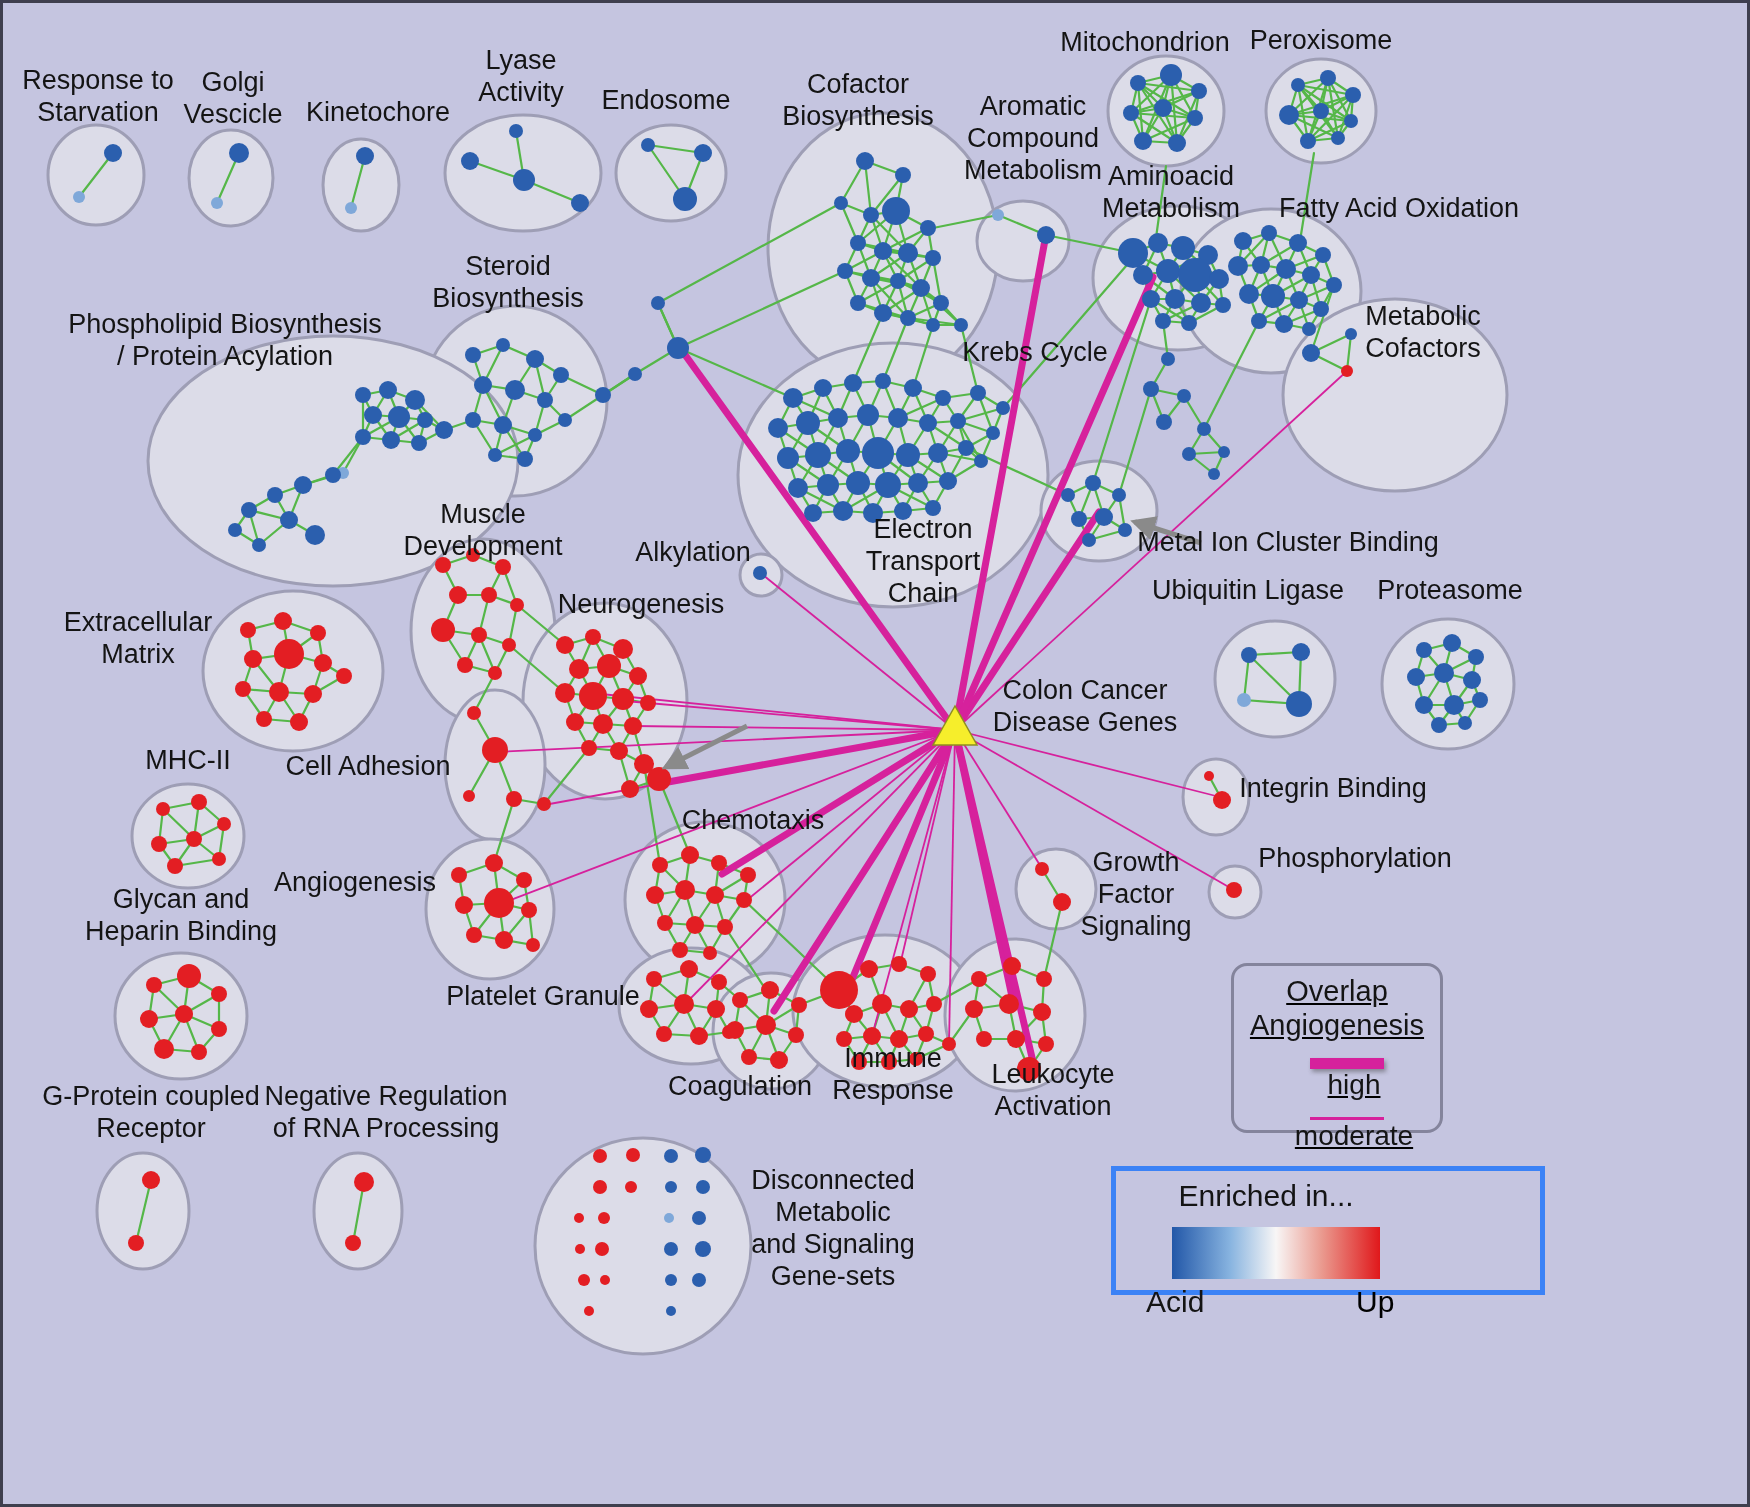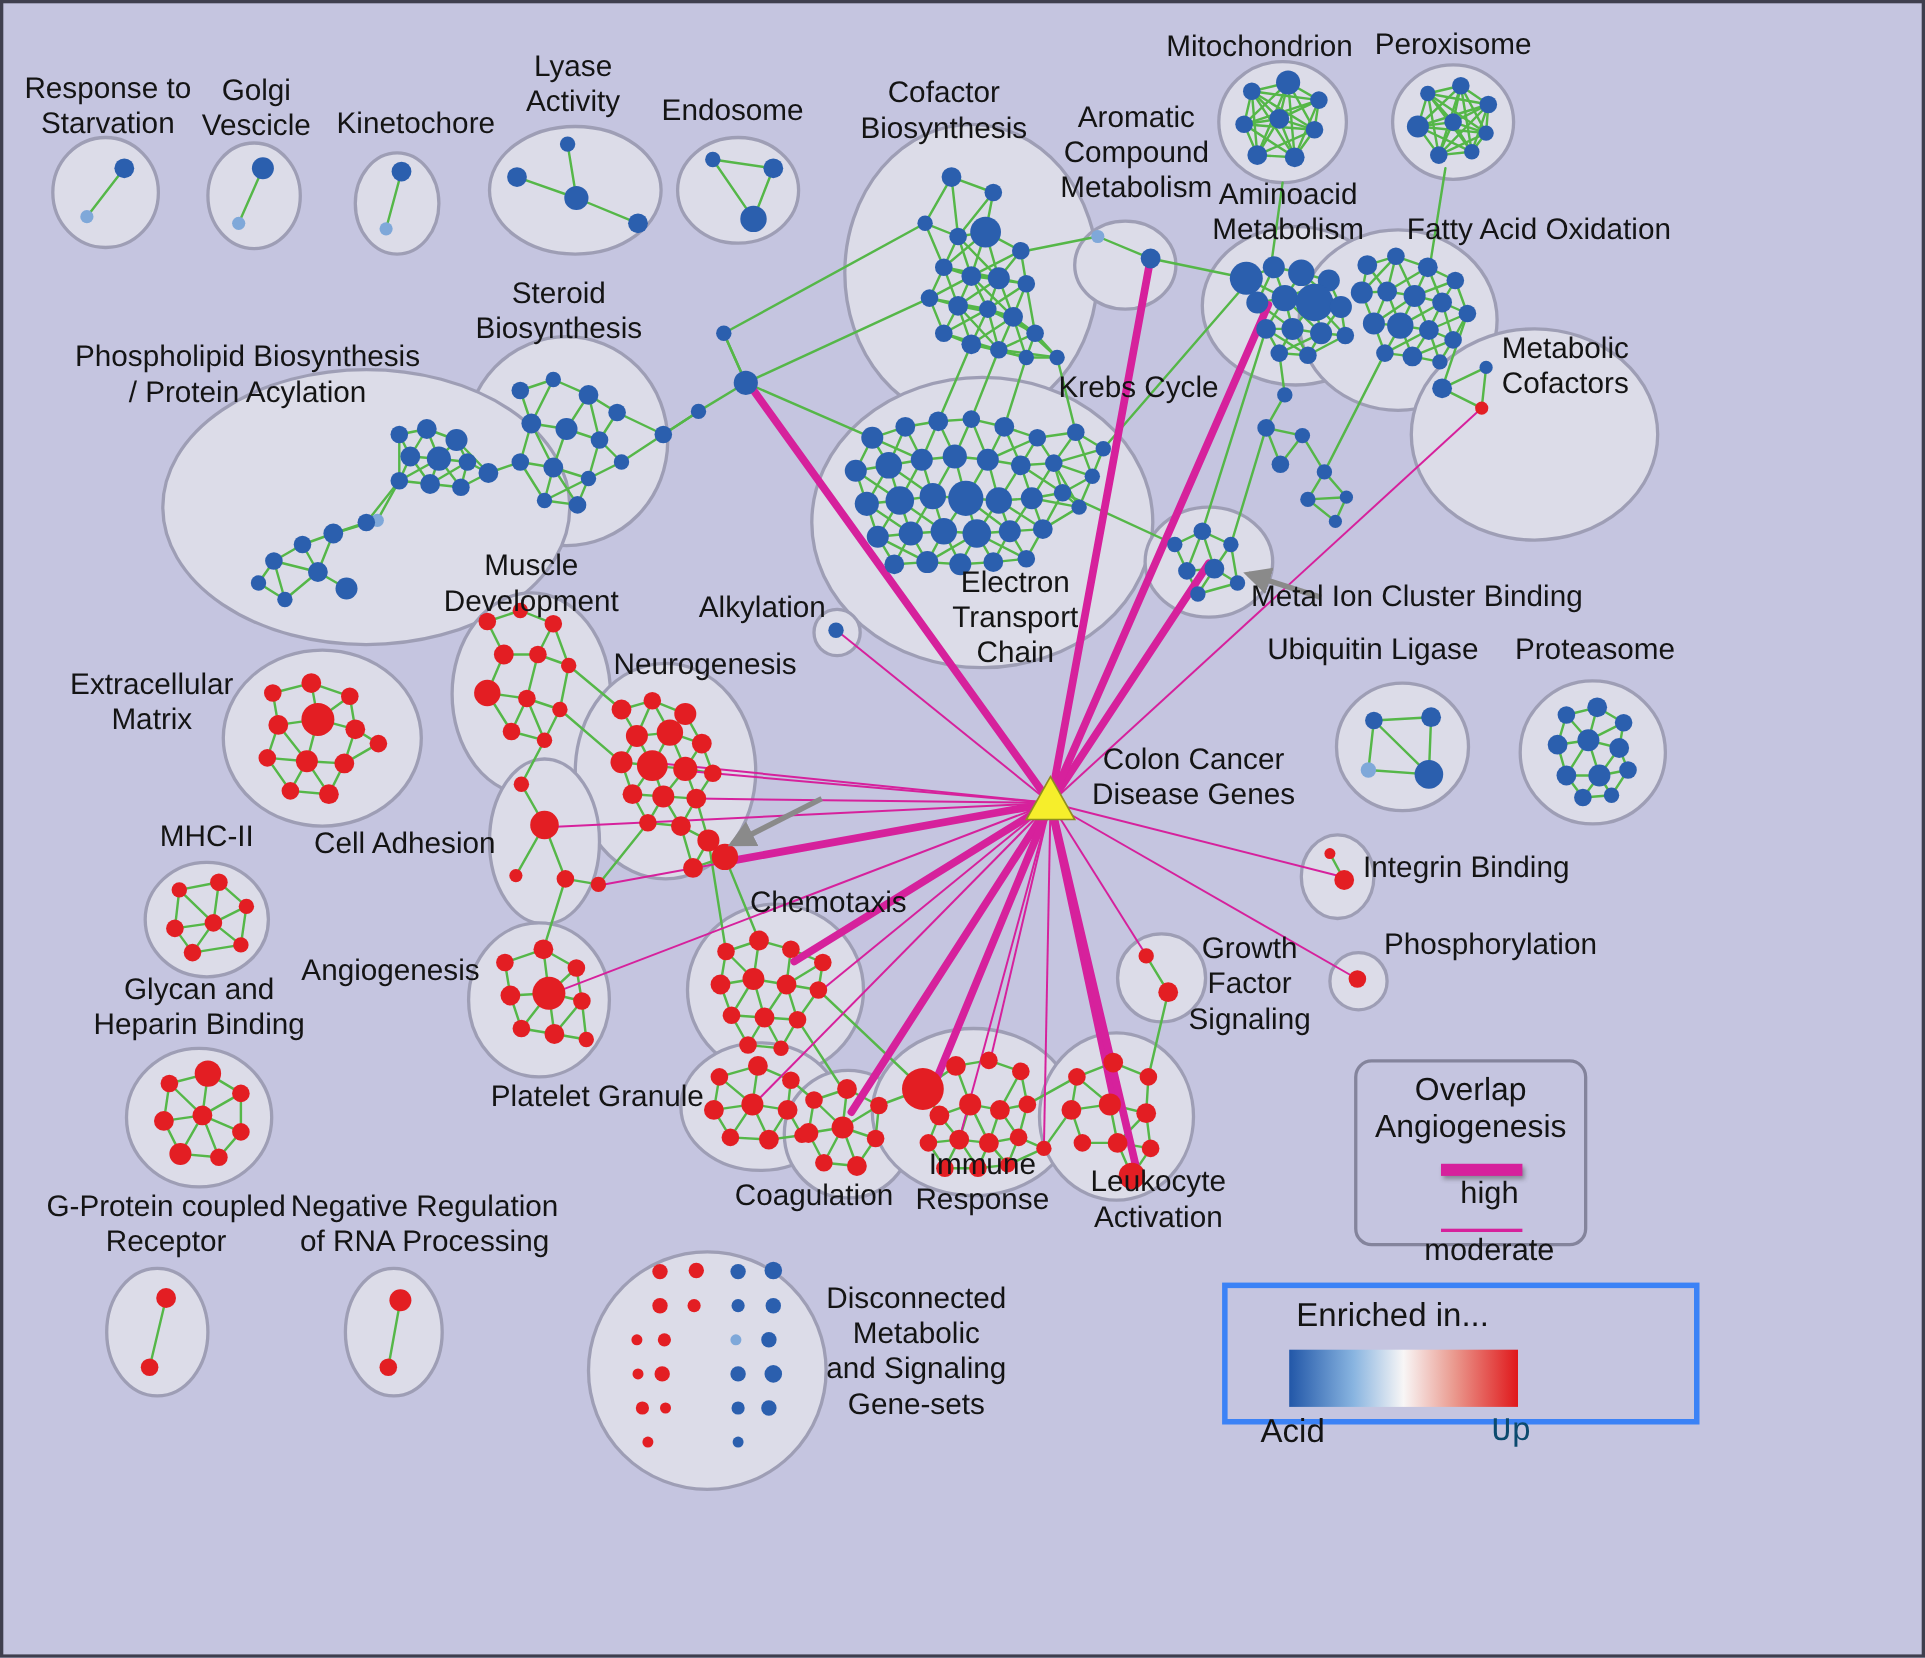--- a/index.html
+++ b/index.html
@@ -8,34 +8,34 @@
   svg{position:absolute;left:0;top:0;}
   svg text.lbl{font-family:"Liberation Sans",sans-serif;font-size:27px;fill:#141414;text-anchor:middle;}
   .cluster{fill:#dcdce8;stroke:#9e9eb5;stroke-width:3;}
   .gedge{stroke:#55b748;stroke-width:2.2;stroke-linecap:round;fill:none;}
   .ov-high{stroke:#d6219c;stroke-width:7;stroke-linecap:round;}
   .ov-mod{stroke:#d6219c;stroke-width:1.8;}
   .hub{fill:#f6ee2b;stroke:#8f8f20;stroke-width:1.5;}
   .arrow{stroke:#8a8a8a;stroke-width:5;}
 
   .legend-overlap{position:absolute;left:1228px;top:960px;width:212px;height:170px;
-                  border:3px solid #84849c;border-radius:16px;box-sizing:border-box;}
+                  border:3px solid #84849c;border-radius:16px;box-sizing:border-box;text-decoration:underline;}
   .lo-title{font-size:29px;text-align:center;line-height:34px;margin-top:8px;color:#141414;}
   .lo-row{display:flex;align-items:center;margin:16px 0 0 20px;flex-direction:column;}
   .lo-bar-high{width:74px;height:11px;background:#d6219c;box-shadow:2px 3px 4px rgba(60,60,60,.45);}
   .lo-bar-mod{width:74px;height:3px;background:#d6219c;}
   .lo-label{font-size:28px;margin-left:14px;color:#141414;}
 
   .legend-enrich{position:absolute;left:1108px;top:1163px;width:434px;height:129px;
                  border:5px solid #3b82f6;box-sizing:border-box;}
   .le-title{position:absolute;left:0;top:8px;width:300px;text-align:center;font-size:30px;color:#141414;}
   .le-gradient{position:absolute;left:56px;top:56px;width:208px;height:52px;
                background:linear-gradient(to right,#2257a8,#88b4e0 28%,#f8f6f6 50%,#ea9a8f 72%,#e0181b);}
   .le-down{position:absolute;left:30px;top:114px;font-size:30px;color:#141414;}
-  .le-up{position:absolute;left:240px;top:114px;font-size:30px;color:#0c4a6e;font-family:Liberation Mono, monospace;}
+  .le-up{position:absolute;left:240px;top:114px;font-size:30px;color:#000000;}
   .le-note{position:absolute;left:292px;top:50px;width:136px;text-align:center;font-size:27px;line-height:33px;color:#141414;}
 </style>
 </head>
 <body>
 
 <div class="figure">
   <svg id="map" width="1750" height="1507" viewBox="0 0 1750 1507">
     <defs>
       <marker id="ah" viewBox="0 0 10 10" refX="8" refY="5" markerWidth="5" markerHeight="5" orient="auto">
         <path d="M0,0 L10,5 L0,10 z" fill="#8a8a8a"></path>

